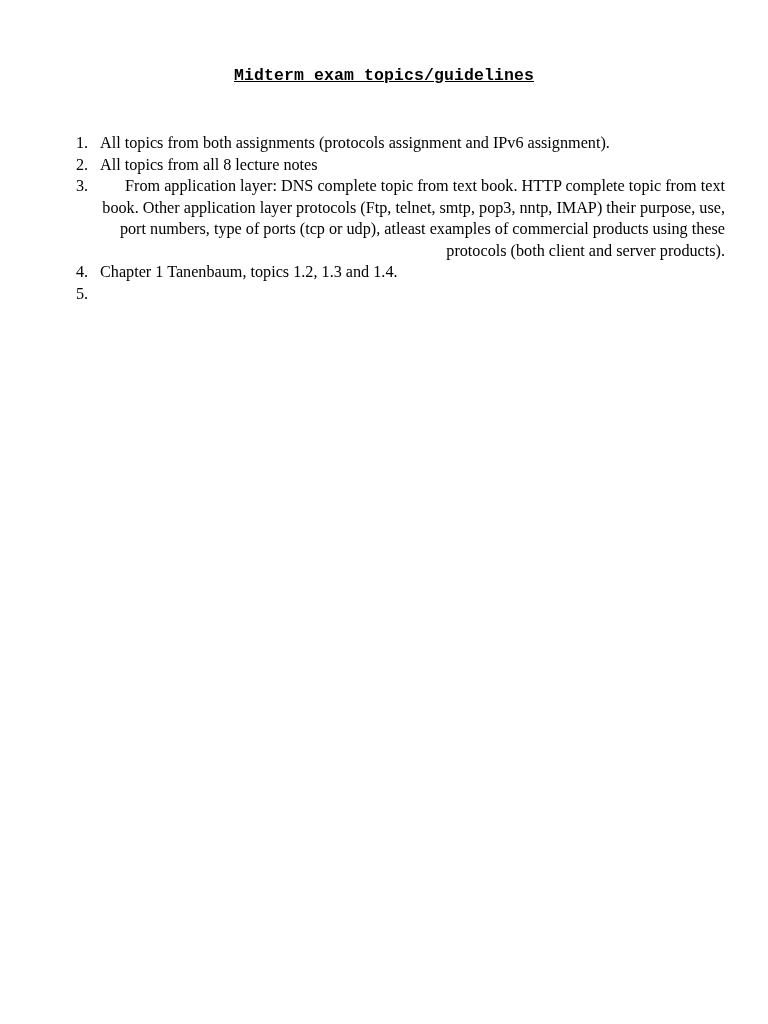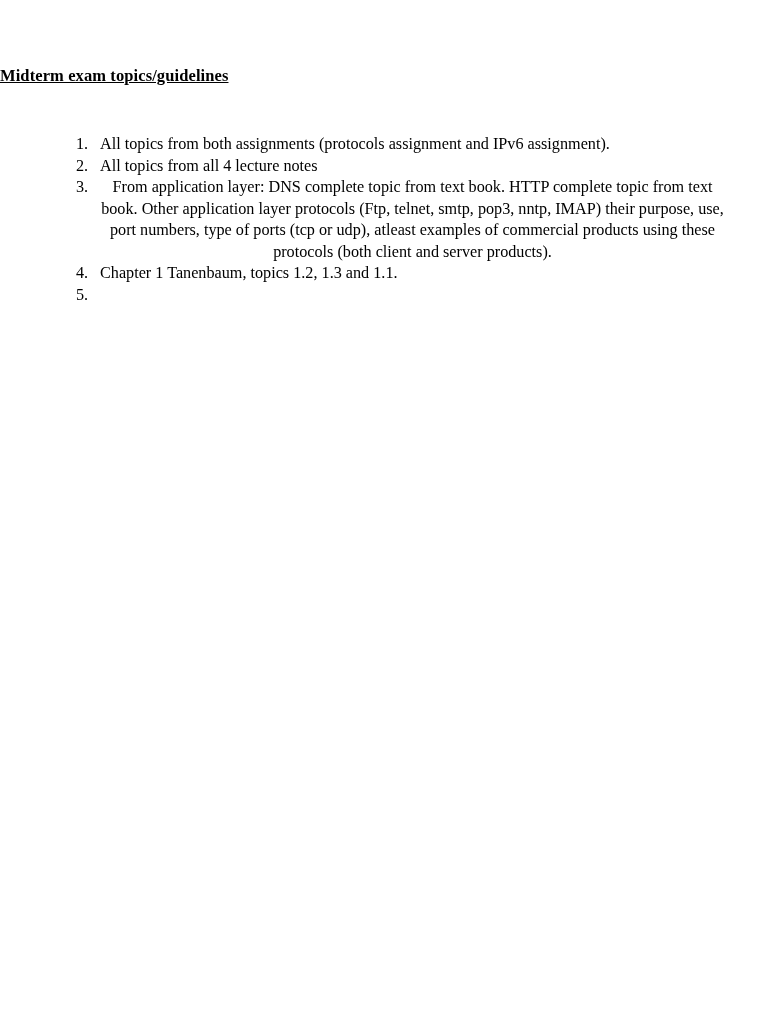--- a/index.html
+++ b/index.html
@@ -15,26 +15,28 @@
     overflow: hidden;
   }
   .page {
     position: relative;
     width: 768px;
     height: 1024px;
     background: #ffffff;
     box-sizing: border-box;
   }
   .doc-title {
+    text-align: center;
     font-weight: bold;
     font-size: 16.5px;
     text-decoration: underline;
     margin: 0;
     padding-top: 66px;
     letter-spacing: 0.1px;
+    font-family: Liberation Mono, monospace;
   }
   .topics-list {
     list-style: none;
     margin: 0;
     padding: 0;
     padding-top: 48px;
   }
   .topic-item {
     display: flex;
     align-items: flex-start;
@@ -44,50 +46,50 @@
     padding: 0 0 0 76px;
   }
   .topic-number {
     width: 24px;
     flex: 0 0 24px;
     text-align: left;
   }
   .topic-text {
     display: block;
     max-width: 625px;
-    text-align: center;
+    text-align: right;
   }
 </style>
 </head>
 <body>
 
 <div class="page">
 
   <h1 class="doc-title">Midterm exam topics/guidelines</h1>
 
   <ol class="topics-list">
 
     <li class="topic-item">
       <span class="topic-number">1.</span>
       <span class="topic-text">All topics from both assignments (protocols assignment and IPv6 assignment).</span>
     </li>
 
     <li class="topic-item">
       <span class="topic-number">2.</span>
-      <span class="topic-text">All topics from all 4 lecture notes</span>
+      <span class="topic-text">All topics from all 8 lecture notes</span>
     </li>
 
     <li class="topic-item">
       <span class="topic-number">3.</span>
       <span class="topic-text">From application layer: DNS complete topic from text book. HTTP complete topic from text book. Other application layer protocols (Ftp, telnet, smtp, pop3, nntp, IMAP) their purpose, use, port numbers, type of ports (tcp or udp), atleast examples of commercial products using these protocols (both client and server products).</span>
     </li>
 
     <li class="topic-item">
       <span class="topic-number">4.</span>
-      <span class="topic-text">Chapter 1 Tanenbaum, topics 1.2, 1.3 and 1.1.</span>
+      <span class="topic-text">Chapter 1 Tanenbaum, topics 1.2, 1.3 and 1.4.</span>
     </li>
 
     <li class="topic-item">
       <span class="topic-number">5.</span>
     </li>
 
   </ol>
 
 </div>
 

